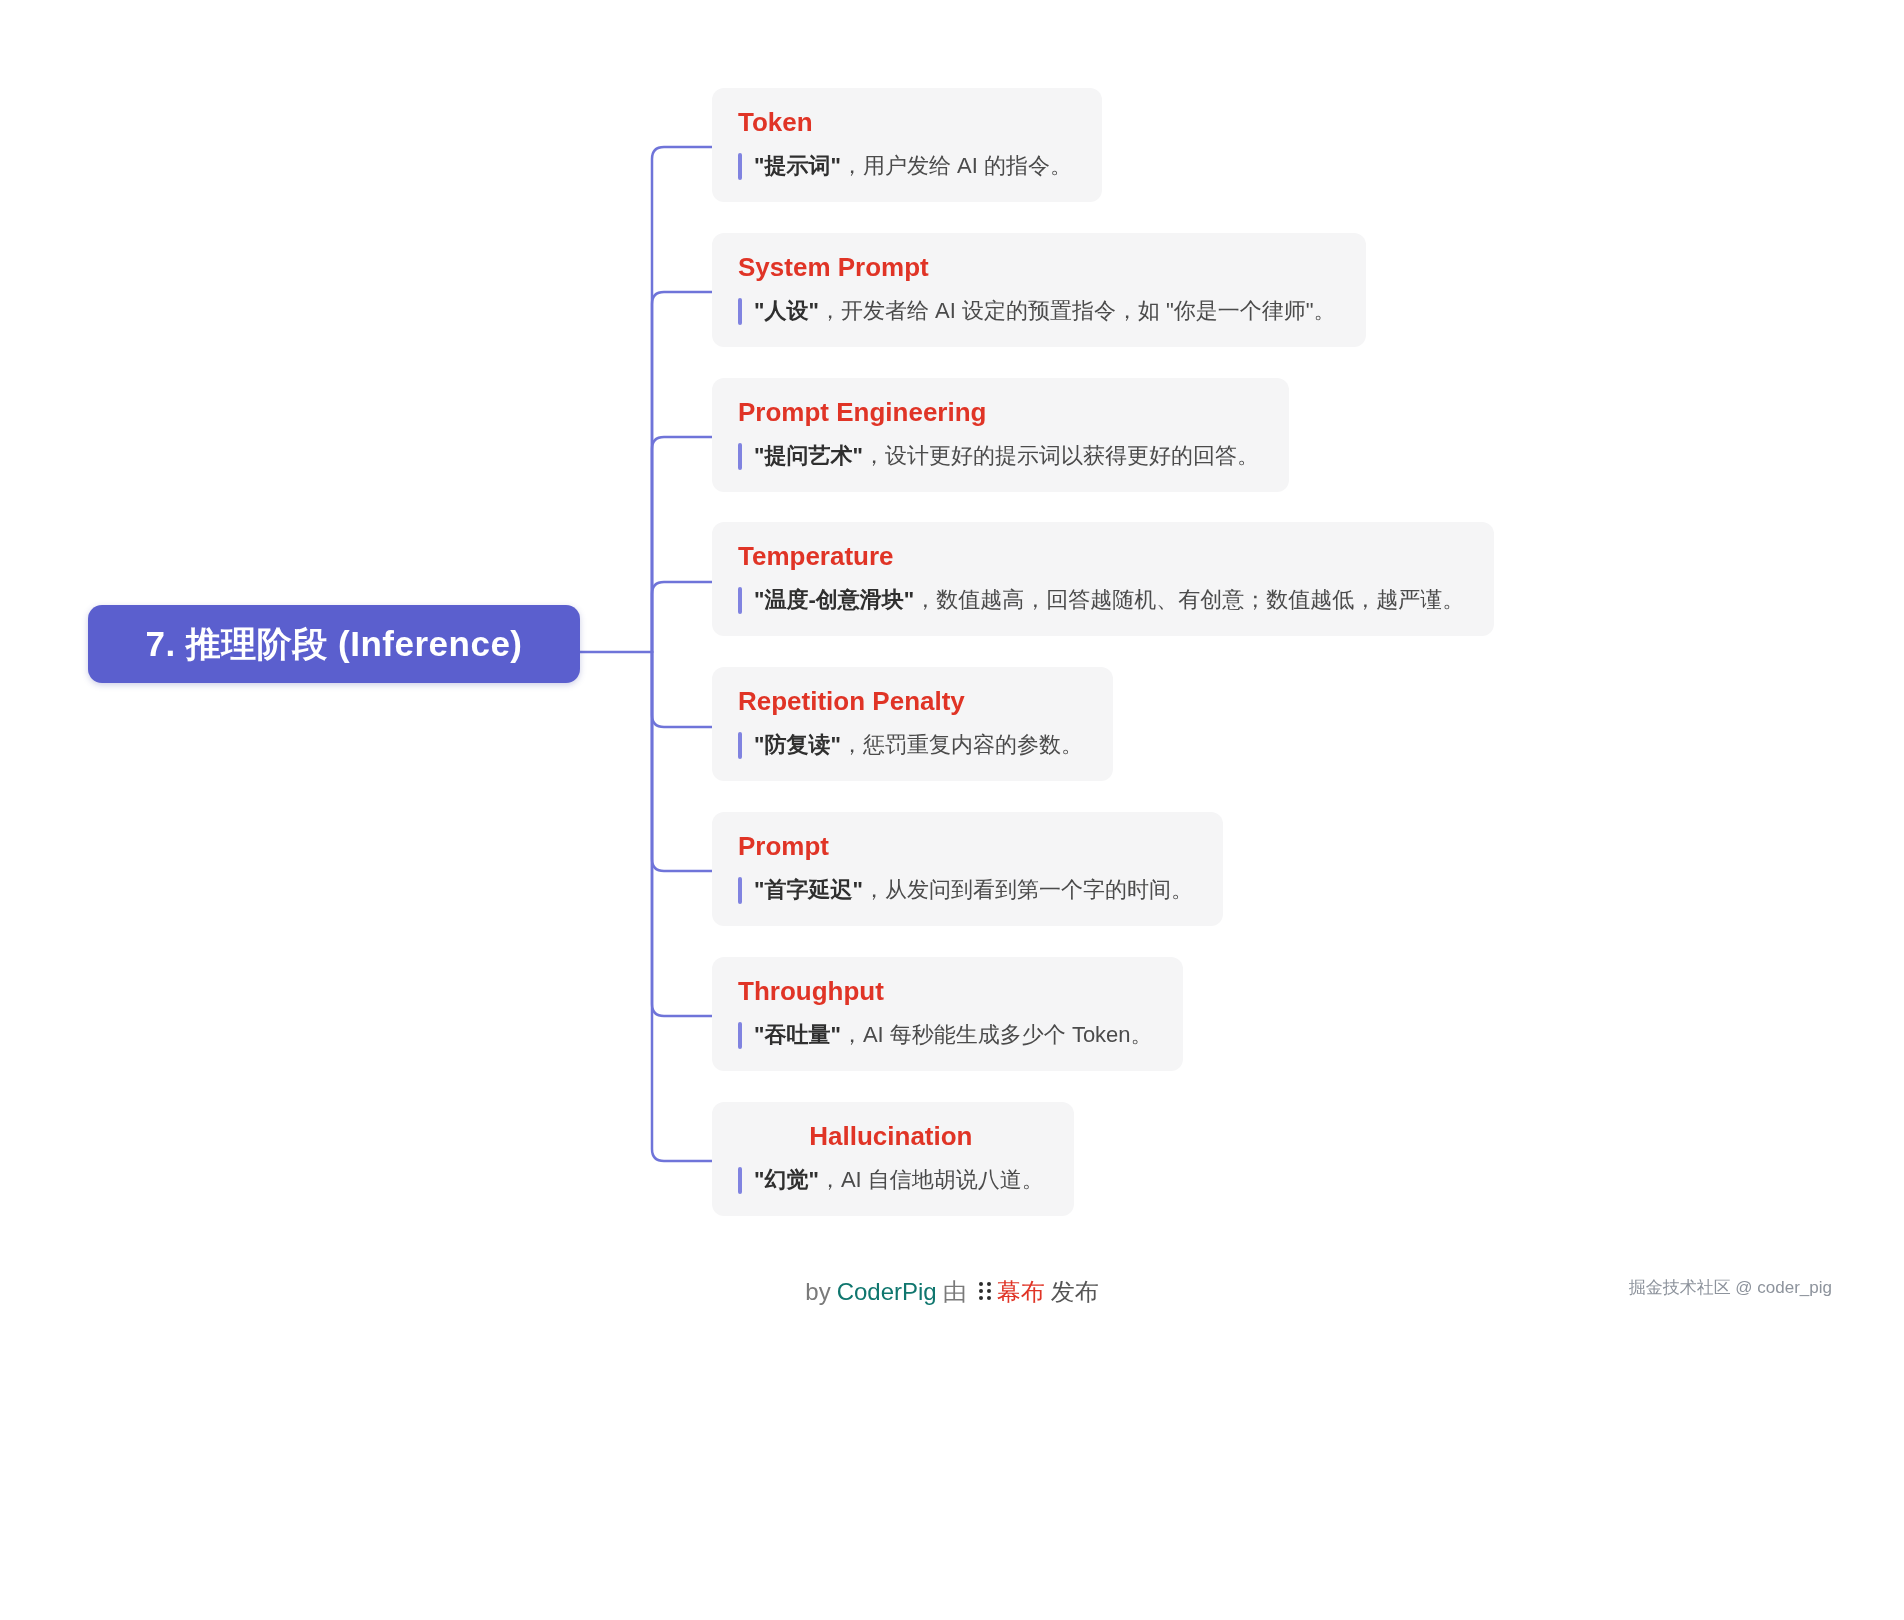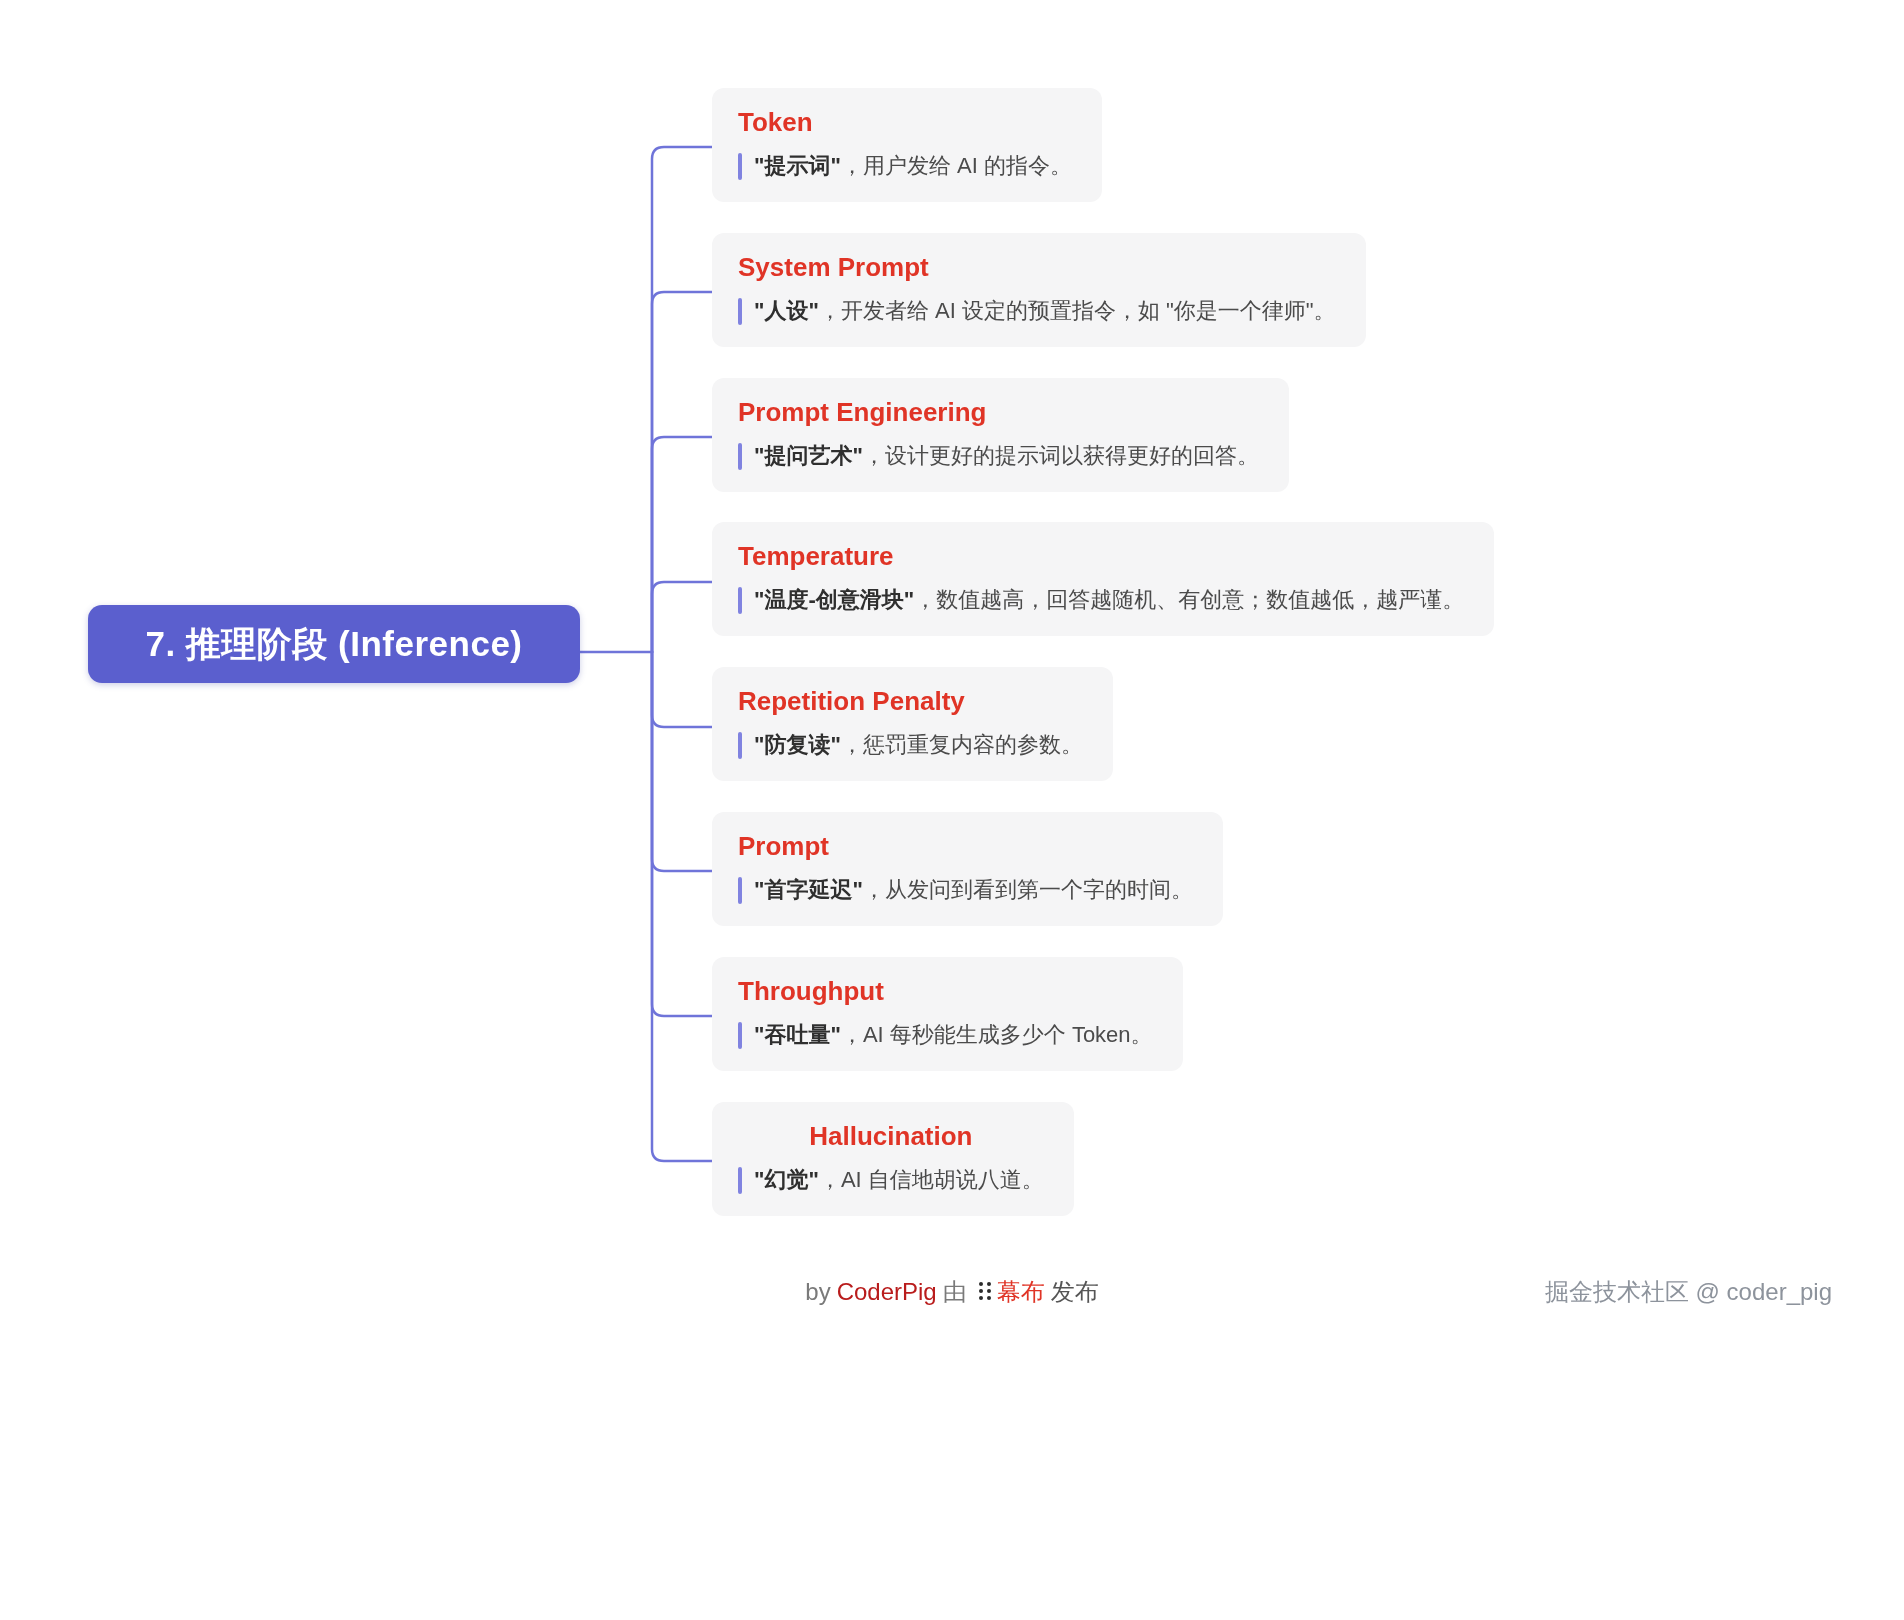--- a/index.html
+++ b/index.html
@@ -91,30 +91,30 @@
 
   .footer-center {
     position: absolute;
     left: 0; right: 0;
     top: 1276px;
     text-align: center;
     font-size: 24px;
     color: #7a7a7a;
     z-index: 2;
   }
-  .footer-center .author { color: #b91c1c; margin: 0 6px 0 6px; }
+  .footer-center .author { color: #0f766e; margin: 0 6px 0 6px; }
   .footer-center .via { color: #7a7a7a; margin-right: 8px; }
   .footer-center .mubu-icon { display: inline-block; vertical-align: -2px; margin-right: 2px; }
   .footer-center .platform { color: #e03426; font-weight: normal; margin-right: 6px; }
   .footer-center .publish { color: #555555; }
   .watermark {
     position: absolute;
     right: 72px;
     top: 1276px;
-    font-size: 24px;
+    font-size: 17px;
     color: #8d939c;
     z-index: 2;
   }
 </style>
 </head>
 <body>
 
 <div class="canvas">
 
   <svg class="connectors" viewBox="0 0 1904 1620">

